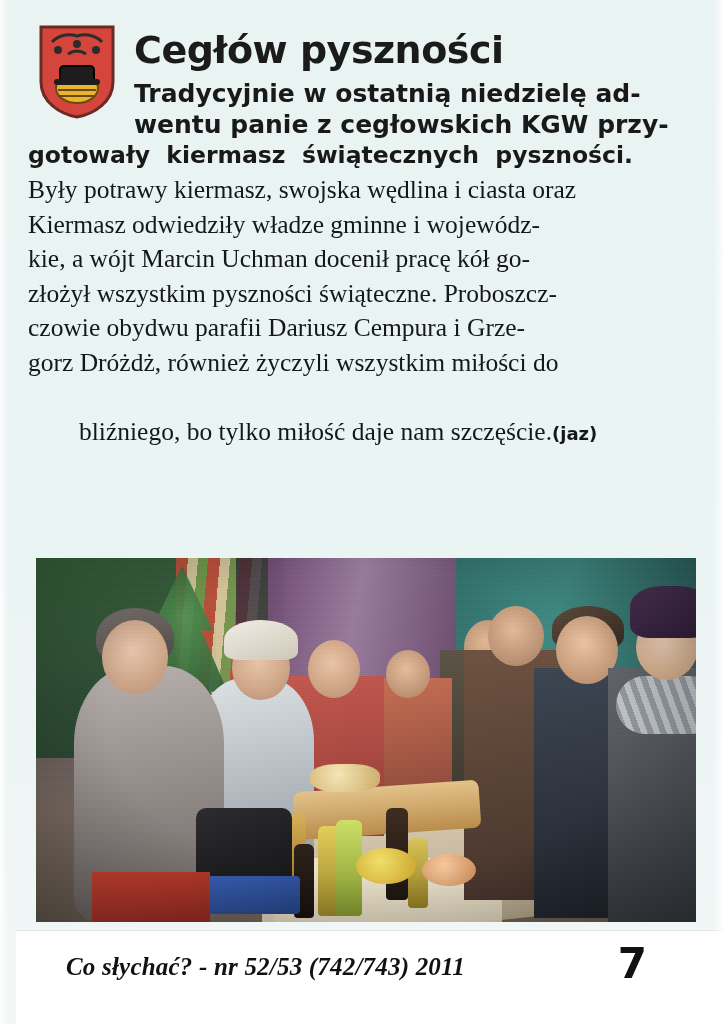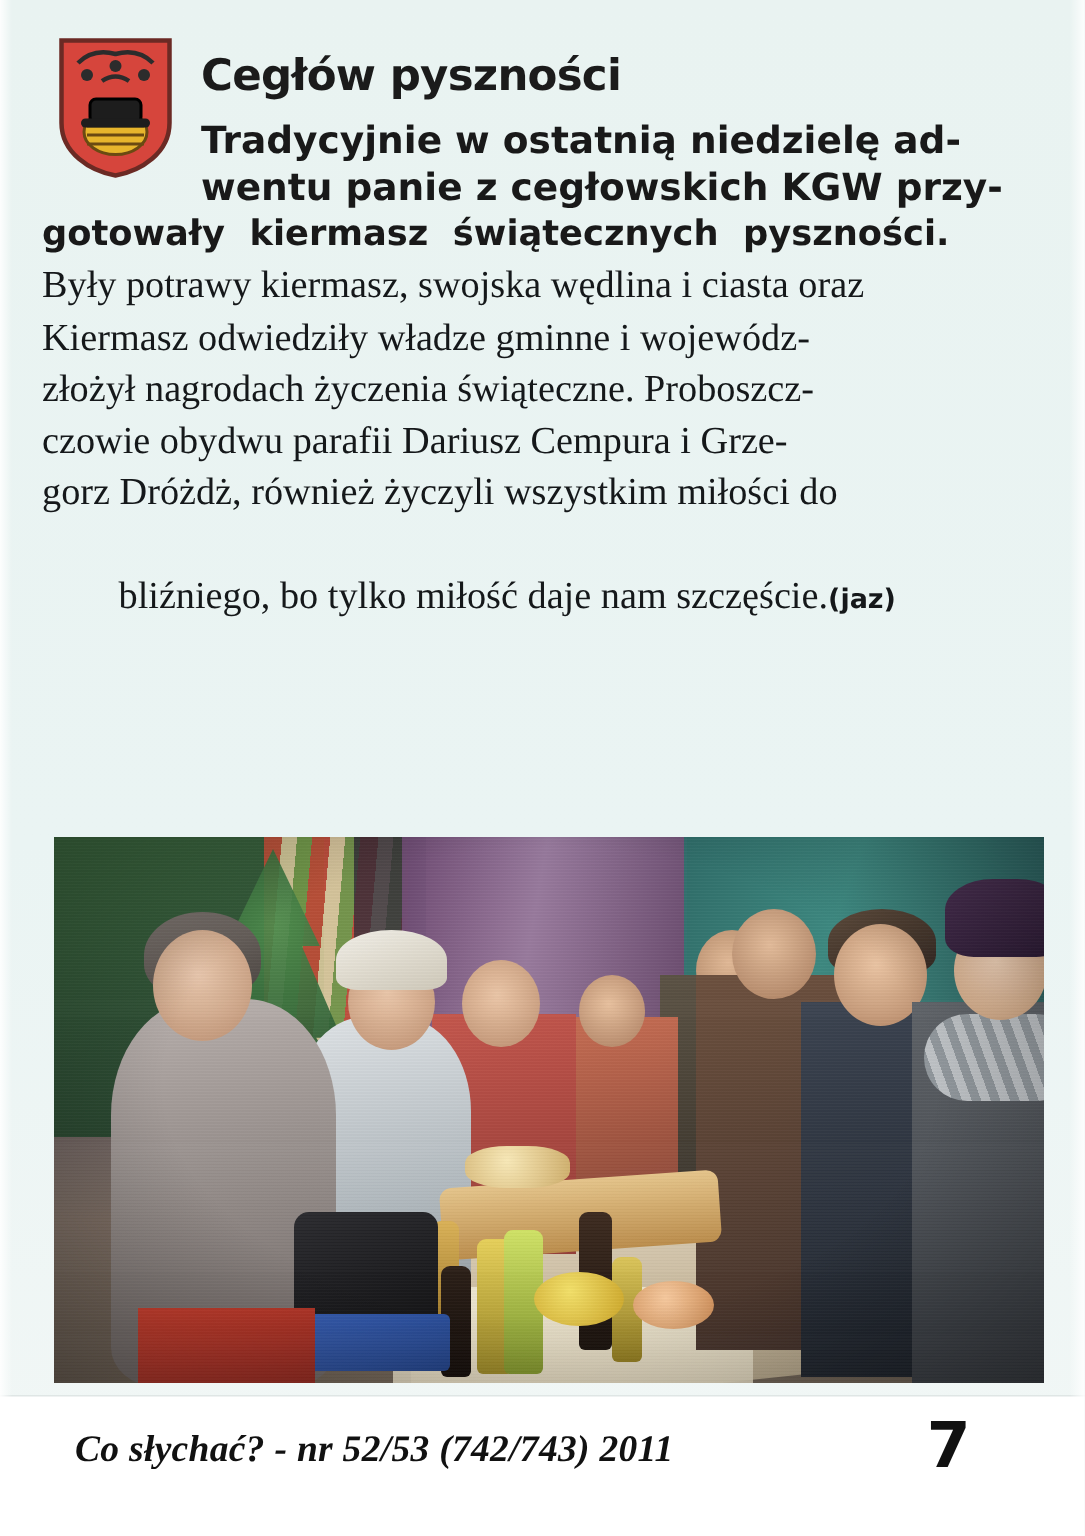--- a/index.html
+++ b/index.html
@@ -40,21 +40,21 @@
     top: 24px;
     width: 78px;
     height: 96px;
   }
   .crest svg { display: block; }
 
   .headline {
     margin: 0 0 0 106px;
     font-family: "DejaVu Sans", sans-serif;
     font-weight: bold;
-    font-size: 29px;
+    font-size: 38px;
     line-height: 48px;
     letter-spacing: -0.5px;
     color: #1b1b1b;
     padding-top: 8px;
   }
 
   .lead {
     margin: 4px 0 0 106px;
     font-family: "DejaVu Sans", sans-serif;
     font-weight: bold;
@@ -247,21 +247,21 @@
     background: radial-gradient(ellipse at 50% 45%, rgba(0,0,0,0) 55%, rgba(0,0,0,.35) 100%);
   }
   .photo-grain {
     inset: 0;
     background: repeating-linear-gradient(0deg, rgba(255,255,255,.025) 0 1px, rgba(0,0,0,.02) 1px 2px);
   }
 
   
   .footer {
     position: absolute;
-    left: 0;
+    left: 16px;
     right: 0;
     top: 930px;
     height: 94px;
     background: #ffffff;
     border-top: 1px solid #dfe6e5;
   }
   .footer-inner {
     position: relative;
     height: 100%;
   }
@@ -331,21 +331,22 @@
 
     <div class="lead-wide">
       <div class="line">
         <span>gotowały  kiermasz  świątecznych  pyszności.</span>
       </div>
     </div>
 
     <div class="body-copy">
       <div class="line"><span>Były potrawy kiermasz, swojska wędlina i ciasta oraz</span></div>
       <div class="line"><span>Kiermasz odwiedziły władze gminne i wojewódz-</span></div>
-      <div class="line"><span>złożył nagrodach życzenia świąteczne. Proboszcz-</span></div>
+      <div class="line"><span>kie, a wójt Marcin Uchman docenił pracę kół go-</span></div>
+      <div class="line"><span>złożył wszystkim pyszności świąteczne. Proboszcz-</span></div>
       <div class="line"><span>czowie obydwu parafii Dariusz Cempura i Grze-</span></div>
       <div class="line"><span>gorz Dróżdż, również życzyli wszystkim miłości do</span></div>
       <div class="line last">
         <span>bliźniego, bo tylko miłość daje nam szczęście.</span><span class="sig">(jaz)</span>
       </div>
     </div>
 
     <div class="photo-wrap">
       <div class="photo">
         <div class="ph backdrop-green"></div>

